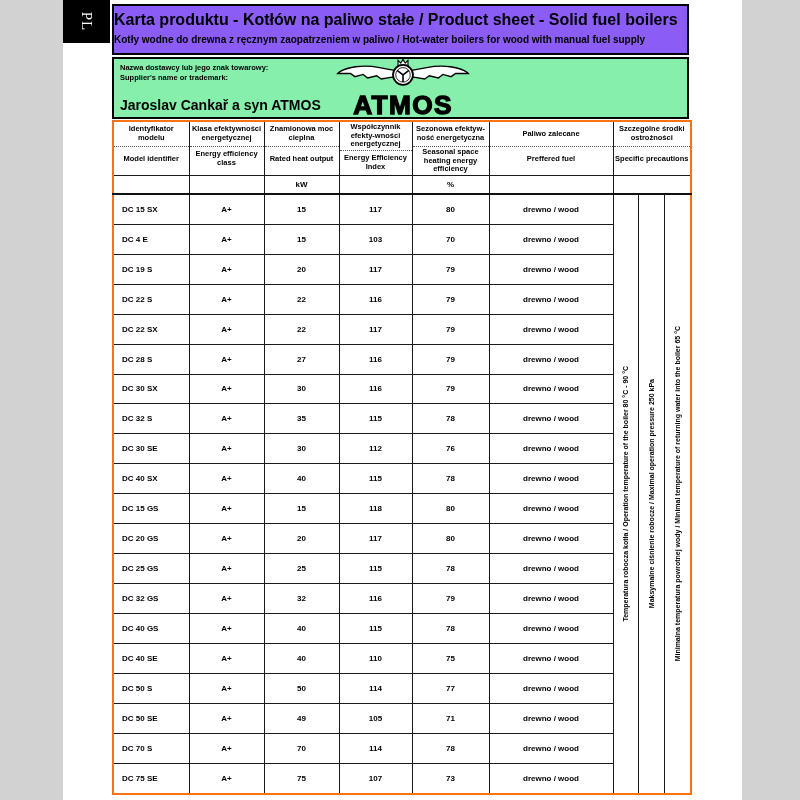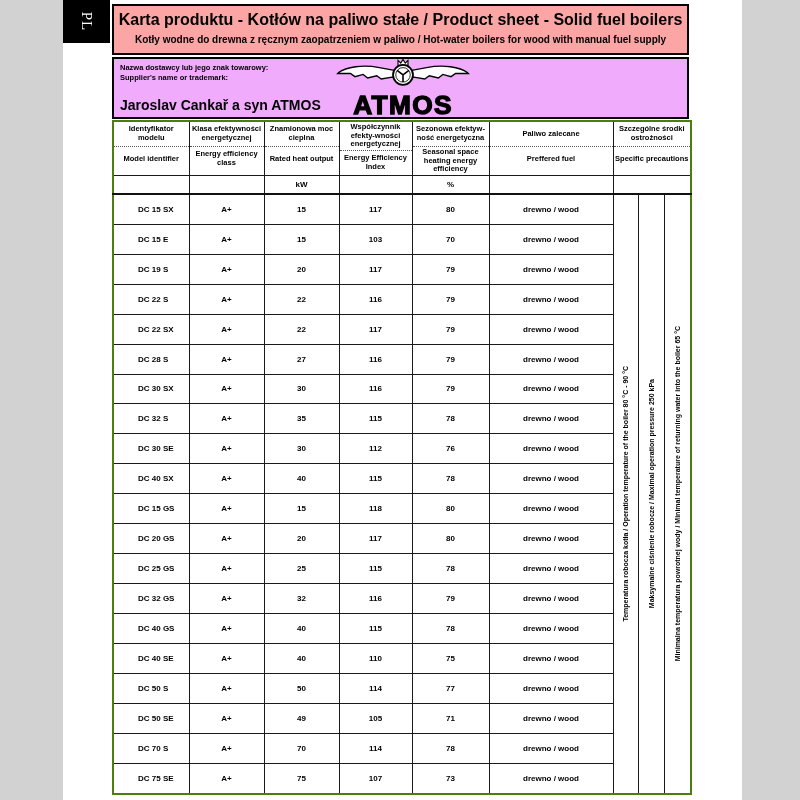--- a/index.html
+++ b/index.html
@@ -13,46 +13,46 @@
   .pl-tab{
     position:absolute;left:63px;top:0;width:47px;height:43px;background:#000;
     display:flex;align-items:center;justify-content:center;
   }
   .pl-tab span{
     color:#fff;font-family:"Liberation Serif",serif;font-size:15px;
     transform:rotate(90deg);display:block;letter-spacing:1px;
   }
   .title-box{
     position:absolute;left:112px;top:4px;width:573px;height:47px;
-    border:2px solid #000;background:#fca5a5;text-align:center;
+    border:2px solid #000;background:#8b5cf6;
   }
   .title-main{font-size:16px;font-weight:bold;margin-top:5px;letter-spacing:0;}
   .title-sub{font-size:10px;font-weight:bold;margin-top:5px;}
   .supplier-box{
     position:absolute;left:112px;top:57px;width:573px;height:58px;
-    border:2px solid #000;background:#f0abfc;
+    border:2px solid #000;background:#86efac;
   }
   .supplier-labels{position:absolute;left:6px;top:4px;font-size:7.5px;font-weight:bold;line-height:1.35;}
   .supplier-name{position:absolute;left:6px;top:38px;font-size:14px;font-weight:bold;}
   .logo{position:absolute;left:332px;top:59px;width:142px;height:58px;}
   .boiler-table{
     position:absolute;left:112px;top:120px;
     border-collapse:collapse;table-layout:fixed;background:#fff;
-    border:2px solid #4d7c0f;
+    border:2px solid #f97316;
   }
   .boiler-table td{border:1.5px solid #1a1a1a;padding:0;}
   .hd-cell{vertical-align:top;}
   .hd-pl,.hd-en{
     min-height:22px;display:flex;align-items:center;justify-content:center;
     font-size:7.5px;font-weight:bold;text-align:center;line-height:1.15;padding:1px 1px;
   }
   .hd-pl{border-bottom:1.4px dotted #555;}
   tr.unit-row td{height:17px;font-size:8px;font-weight:bold;text-align:center;border-bottom:2.5px solid #111;margin-top:20px;}
   tr.data-row td{height:28.5px;font-size:8px;font-weight:bold;text-align:center;}
-  tr.data-row td.model-cell{text-align:left;padding-left:24px;}
+  tr.data-row td.model-cell{text-align:left;padding-left:8px;}
   td.prec-cell{vertical-align:top;}
   .prec-wrap{display:flex;height:598px;width:100%;}
   .prec-col{flex:1;display:flex;align-items:center;justify-content:center;overflow:hidden;}
   .prec-col + .prec-col{border-left:1.5px solid #1a1a1a;}
   .vtext{
     writing-mode:vertical-rl;transform:rotate(180deg);
     font-size:7px;font-weight:bold;white-space:nowrap;line-height:1;
   }
 </style>
 </head>
@@ -160,21 +160,21 @@
             <div class="prec-col">
               <span class="vtext">Maksymalne ciśnienie robocze / Maximal operation pressure  250 kPa</span>
             </div>
             <div class="prec-col">
               <span class="vtext">Minimalna temperatura powrotnej wody / Minimal temperature of returning water into the boiler  65 °C</span>
             </div>
           </div>
         </td>
       </tr>
       <tr class="data-row">
-        <td class="model-cell">DC 15 E</td>
+        <td class="model-cell">DC 4 E</td>
         <td>A+</td>
         <td>15</td>
         <td>103</td>
         <td>70</td>
         <td>drewno / wood</td>
       </tr>
       <tr class="data-row">
         <td class="model-cell">DC 19 S</td>
         <td>A+</td>
         <td>20</td>

